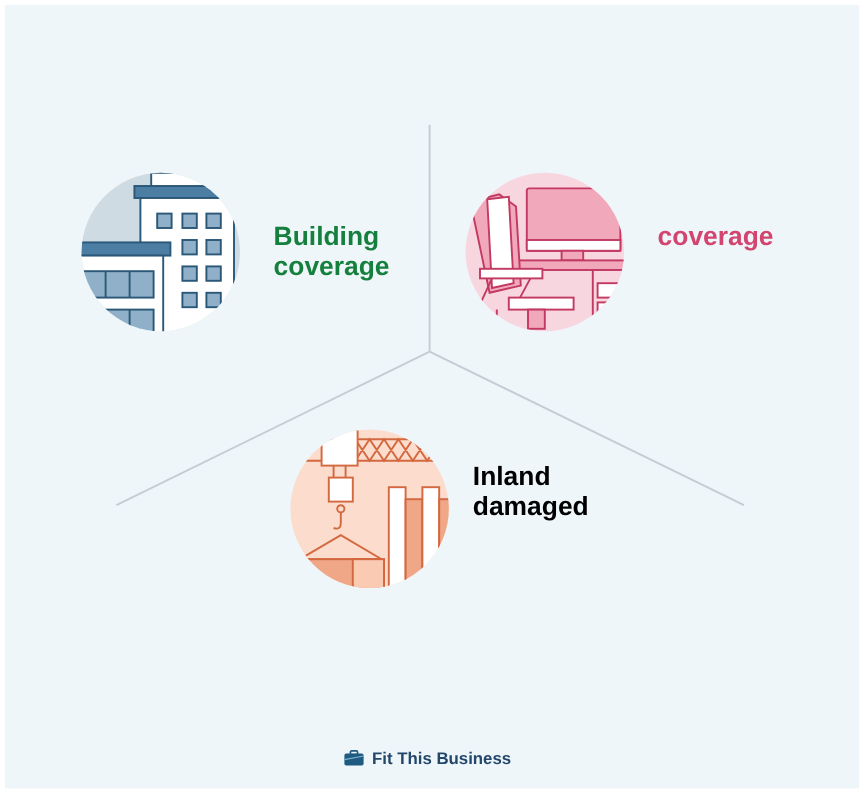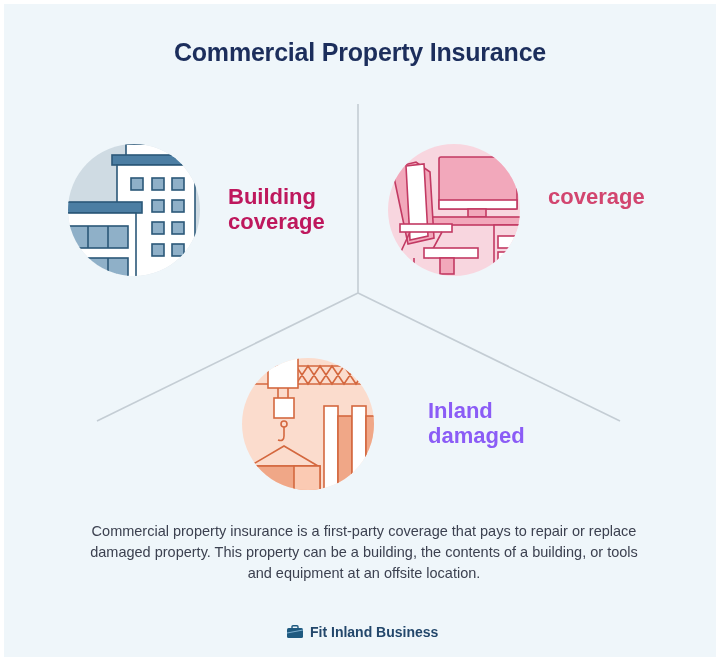--- a/index.html
+++ b/index.html
@@ -40,21 +40,20 @@
   }
   .brand-text {
     font-size: 14px; font-weight: bold; color: #23476b;
   }
 </style>
 </head>
 <body>
 
 <div class="canvas">
 
-  <div class="title">Commercial Property Insurance</div>
 
   <svg class="dividers" width="712" height="653">
     <line x1="354" y1="100" x2="354" y2="289" stroke="#c4cdd4" stroke-width="1.6"></line>
     <line x1="354" y1="289" x2="93" y2="417" stroke="#c4cdd4" stroke-width="1.6"></line>
     <line x1="354" y1="289" x2="616" y2="417" stroke="#c4cdd4" stroke-width="1.6"></line>
   </svg>
 
   <div class="item" style="left:0;top:0;">
     <svg class="icon-wrap" style="left:60px;top:136px;" width="140" height="140" viewBox="0 0 140 140">
       <defs>
@@ -89,21 +88,21 @@
         <g fill="#8fb0c8" stroke="#2b5878" stroke-width="1.6">
           <rect x="4" y="86" width="60" height="22"></rect>
           <line x1="24" y1="86" x2="24" y2="108"></line>
             <line x1="44" y1="86" x2="44" y2="108"></line>
           <rect x="4" y="118" width="60" height="22"></rect>
           <line x1="24" y1="118" x2="24" y2="140"></line>
             <line x1="44" y1="118" x2="44" y2="140"></line>
         </g>
       </g>
     </svg>
-    <div class="label" style="left:224px;top:180px;color:#be185d;">
+    <div class="label" style="left:224px;top:180px;color:#15803d;">
       <span>Building</span>
       <span>coverage</span>
     </div>
   </div>
 
   <div class="item" style="left:0;top:0;">
     <svg class="icon-wrap" style="left:380px;top:136px;" width="140" height="140" viewBox="0 0 140 140">
       <defs>
           <clipPath id="cc">
             <circle cx="70" cy="70" r="66"></circle>
@@ -162,30 +161,29 @@
         <path d="M12 112 L46 92 L80 112 Z" fill="#fbdccd"></path>
         <rect x="8" y="112" width="74" height="40" fill="#f0a787"></rect>
         <rect x="56" y="112" width="26" height="40" fill="#fbcab3"></rect>
 
         <rect x="86" y="52" width="14" height="100" fill="#ffffff"></rect>
         <rect x="100" y="62" width="14" height="90" fill="#f0a787"></rect>
         <rect x="114" y="52" width="14" height="100" fill="#ffffff"></rect>
         <rect x="128" y="62" width="14" height="90" fill="#f0a787"></rect>
       </g>
     </svg>
-    <div class="label" style="left:390px;top:394px;color:#8b5cf6;margin-left:34px;">
+    <div class="label" style="left:390px;top:380px;color:#000000;">
       <span>Inland</span>
       <span>damaged</span>
     </div>
   </div>
 
-  <div class="desc">Commercial property insurance is a first-party coverage that pays to repair or replace damaged property. This property can be a building, the contents of a building, or tools and equipment at an offsite location.</div>
 
   <div class="brand">
     <svg width="18" height="14" viewBox="0 0 18 14">
       <rect x="1" y="3" width="16" height="10" rx="1.5" fill="#1f5a80"></rect>
       <rect x="6" y="0.8" width="6" height="3" rx="1" fill="none" stroke="#1f5a80" stroke-width="1.4"></rect>
       <line x1="1" y1="8" x2="17" y2="5" stroke="#7fb0d0" stroke-width="1"></line>
     </svg>
-    <span class="brand-text">Fit Inland Business</span>
+    <span class="brand-text">Fit This Business</span>
   </div>
 
 </div>
 
 </body></html>

